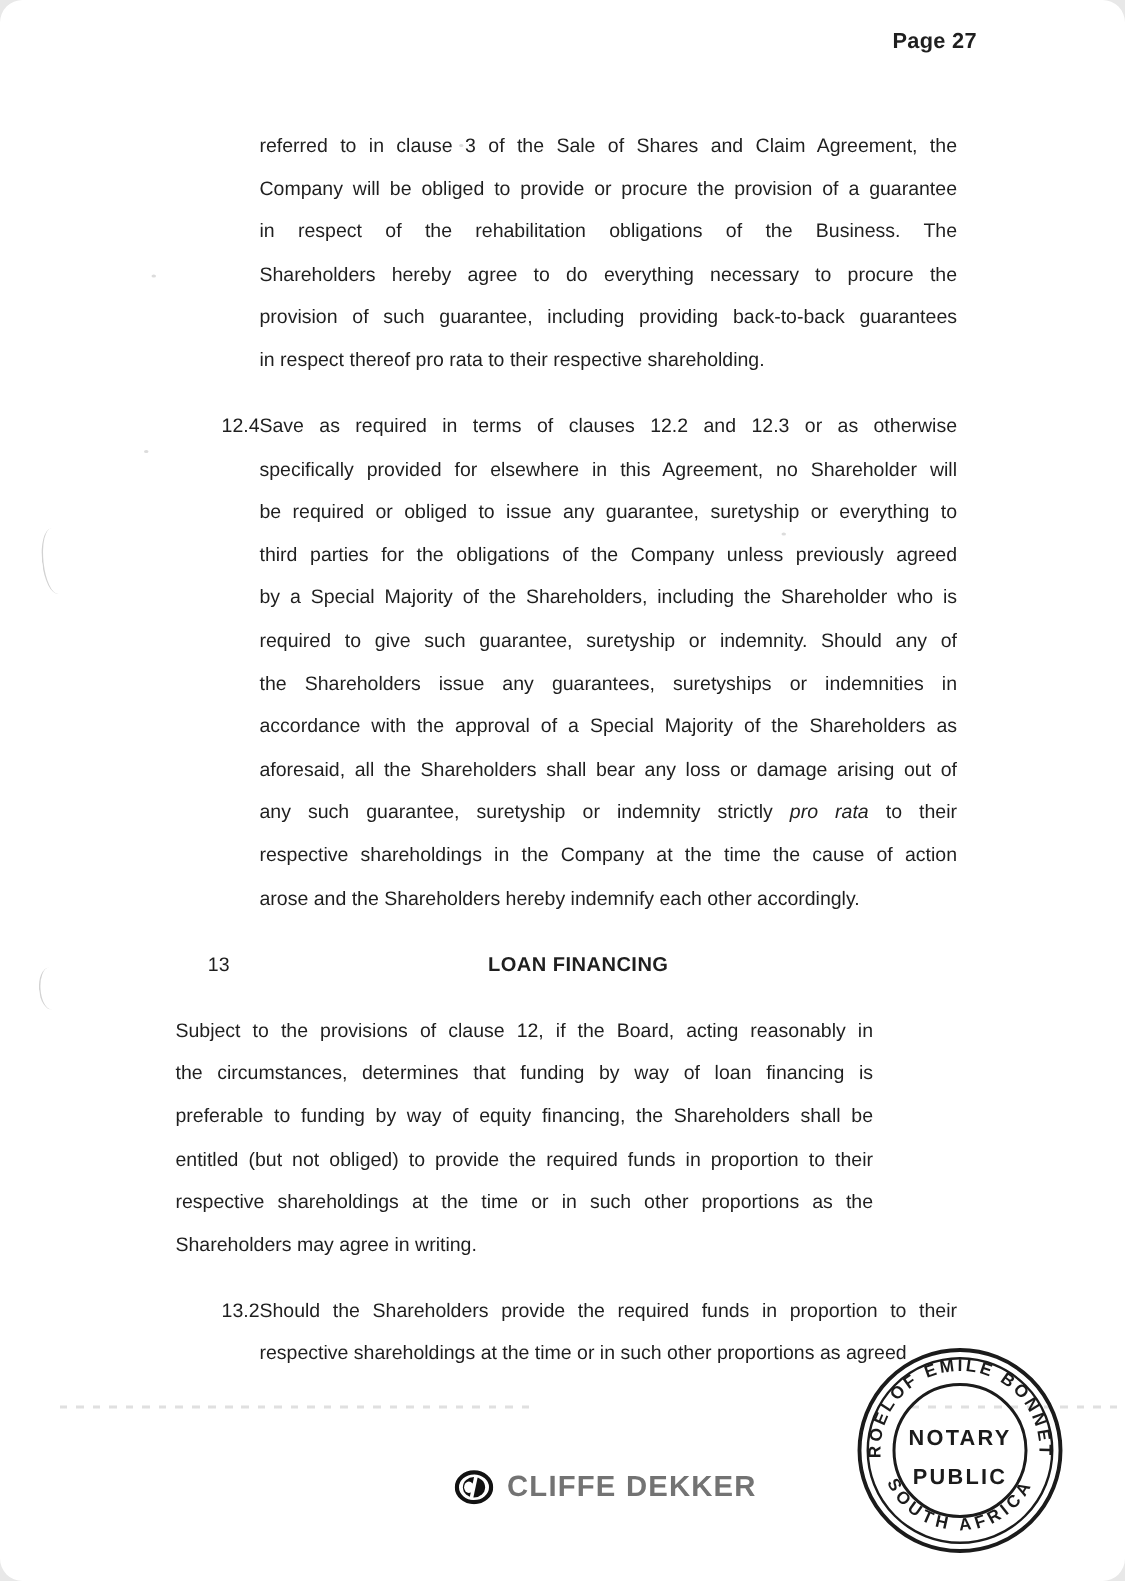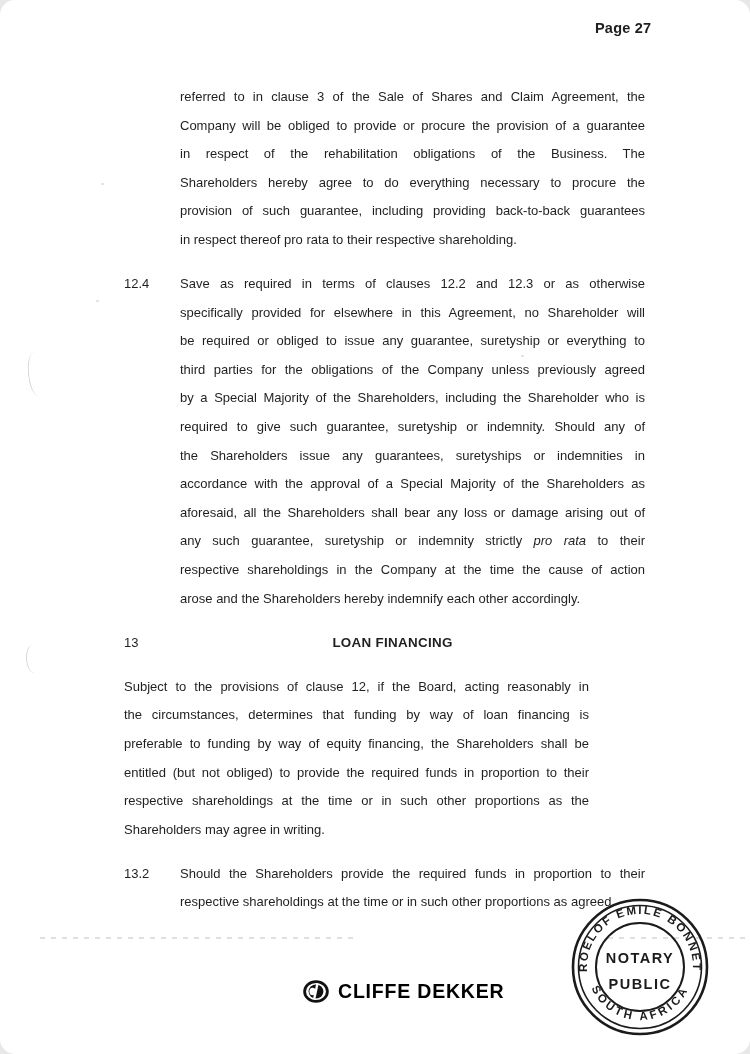--- a/index.html
+++ b/index.html
@@ -5,23 +5,23 @@
   html,body { margin:0; padding:0; background:#e8e8e8; }
   .page {
     position:relative; width:750px; height:1054px; margin:0 auto;
     background:#ffffff; overflow:hidden;
     font-family:"Liberation Sans", sans-serif; color:#1f1f1f;border-radius:15px;
   }
   .page-label {
     position:absolute; top:20px; left:595px;
     font-size:14.5px; font-weight:bold; letter-spacing:0.2px;
   }
-  .doc { position:absolute; left:124px; top:83px; width:521px; }
+  .doc { position:absolute; left:117px; top:83px; width:521px; }
   .para { display:flex; margin-bottom:15.5px; }
-  .para .num { width:56px; flex:none; font-size:13px; line-height:28.6px; }
+  .para .num { width:56px; flex:none; font-size:13px; line-height:28.6px;text-align:right; }
   .para.heading .num { width:36px; font-weight:normal; }
   .para .body { width:465px; }
   .line { font-size:13px; line-height:28.6px; text-align:justify; }
   .line.jl { text-align-last:justify; }
   .para.heading .line { font-weight:bold; font-size:13.4px; letter-spacing:0.3px; text-align:center; }
   .stamp { position:absolute; left:570px; top:897px; width:140px; height:140px; z-index:5; }
   .dash-line {
     position:absolute; top:937px; height:2px; opacity:.65; z-index:1;
     background:repeating-linear-gradient(90deg,#cfcfcf 0 5px, transparent 5px 11px);
   }
@@ -32,21 +32,21 @@
     border-left:1.6px solid #c4c4c4; border-radius:50%;
   }
   #mark1 { left:28px; top:352px; width:16px; height:44px; transform:rotate(-6deg); }
   #mark2 { left:26px; top:645px; width:14px; height:28px; transform:rotate(-4deg); }
   .speck { position:absolute; width:3px; height:2px; background:#dcdcdc; border-radius:50%; }
   .brand {
     position:absolute; left:303px; top:980px;
     display:flex; align-items:center; gap:9px;
   }
   .brand-text {
-    font-weight:bold; font-size:19.5px; letter-spacing:0.8px; color:#000000;
+    font-weight:bold; font-size:19.5px; letter-spacing:0.8px; color:#737373;
   }
 </style>
 </head>
 <body>
 
 <div class="page">
 
   <div class="page-label">Page 27</div>
 
   <div class="margin-mark" id="mark1"></div>

